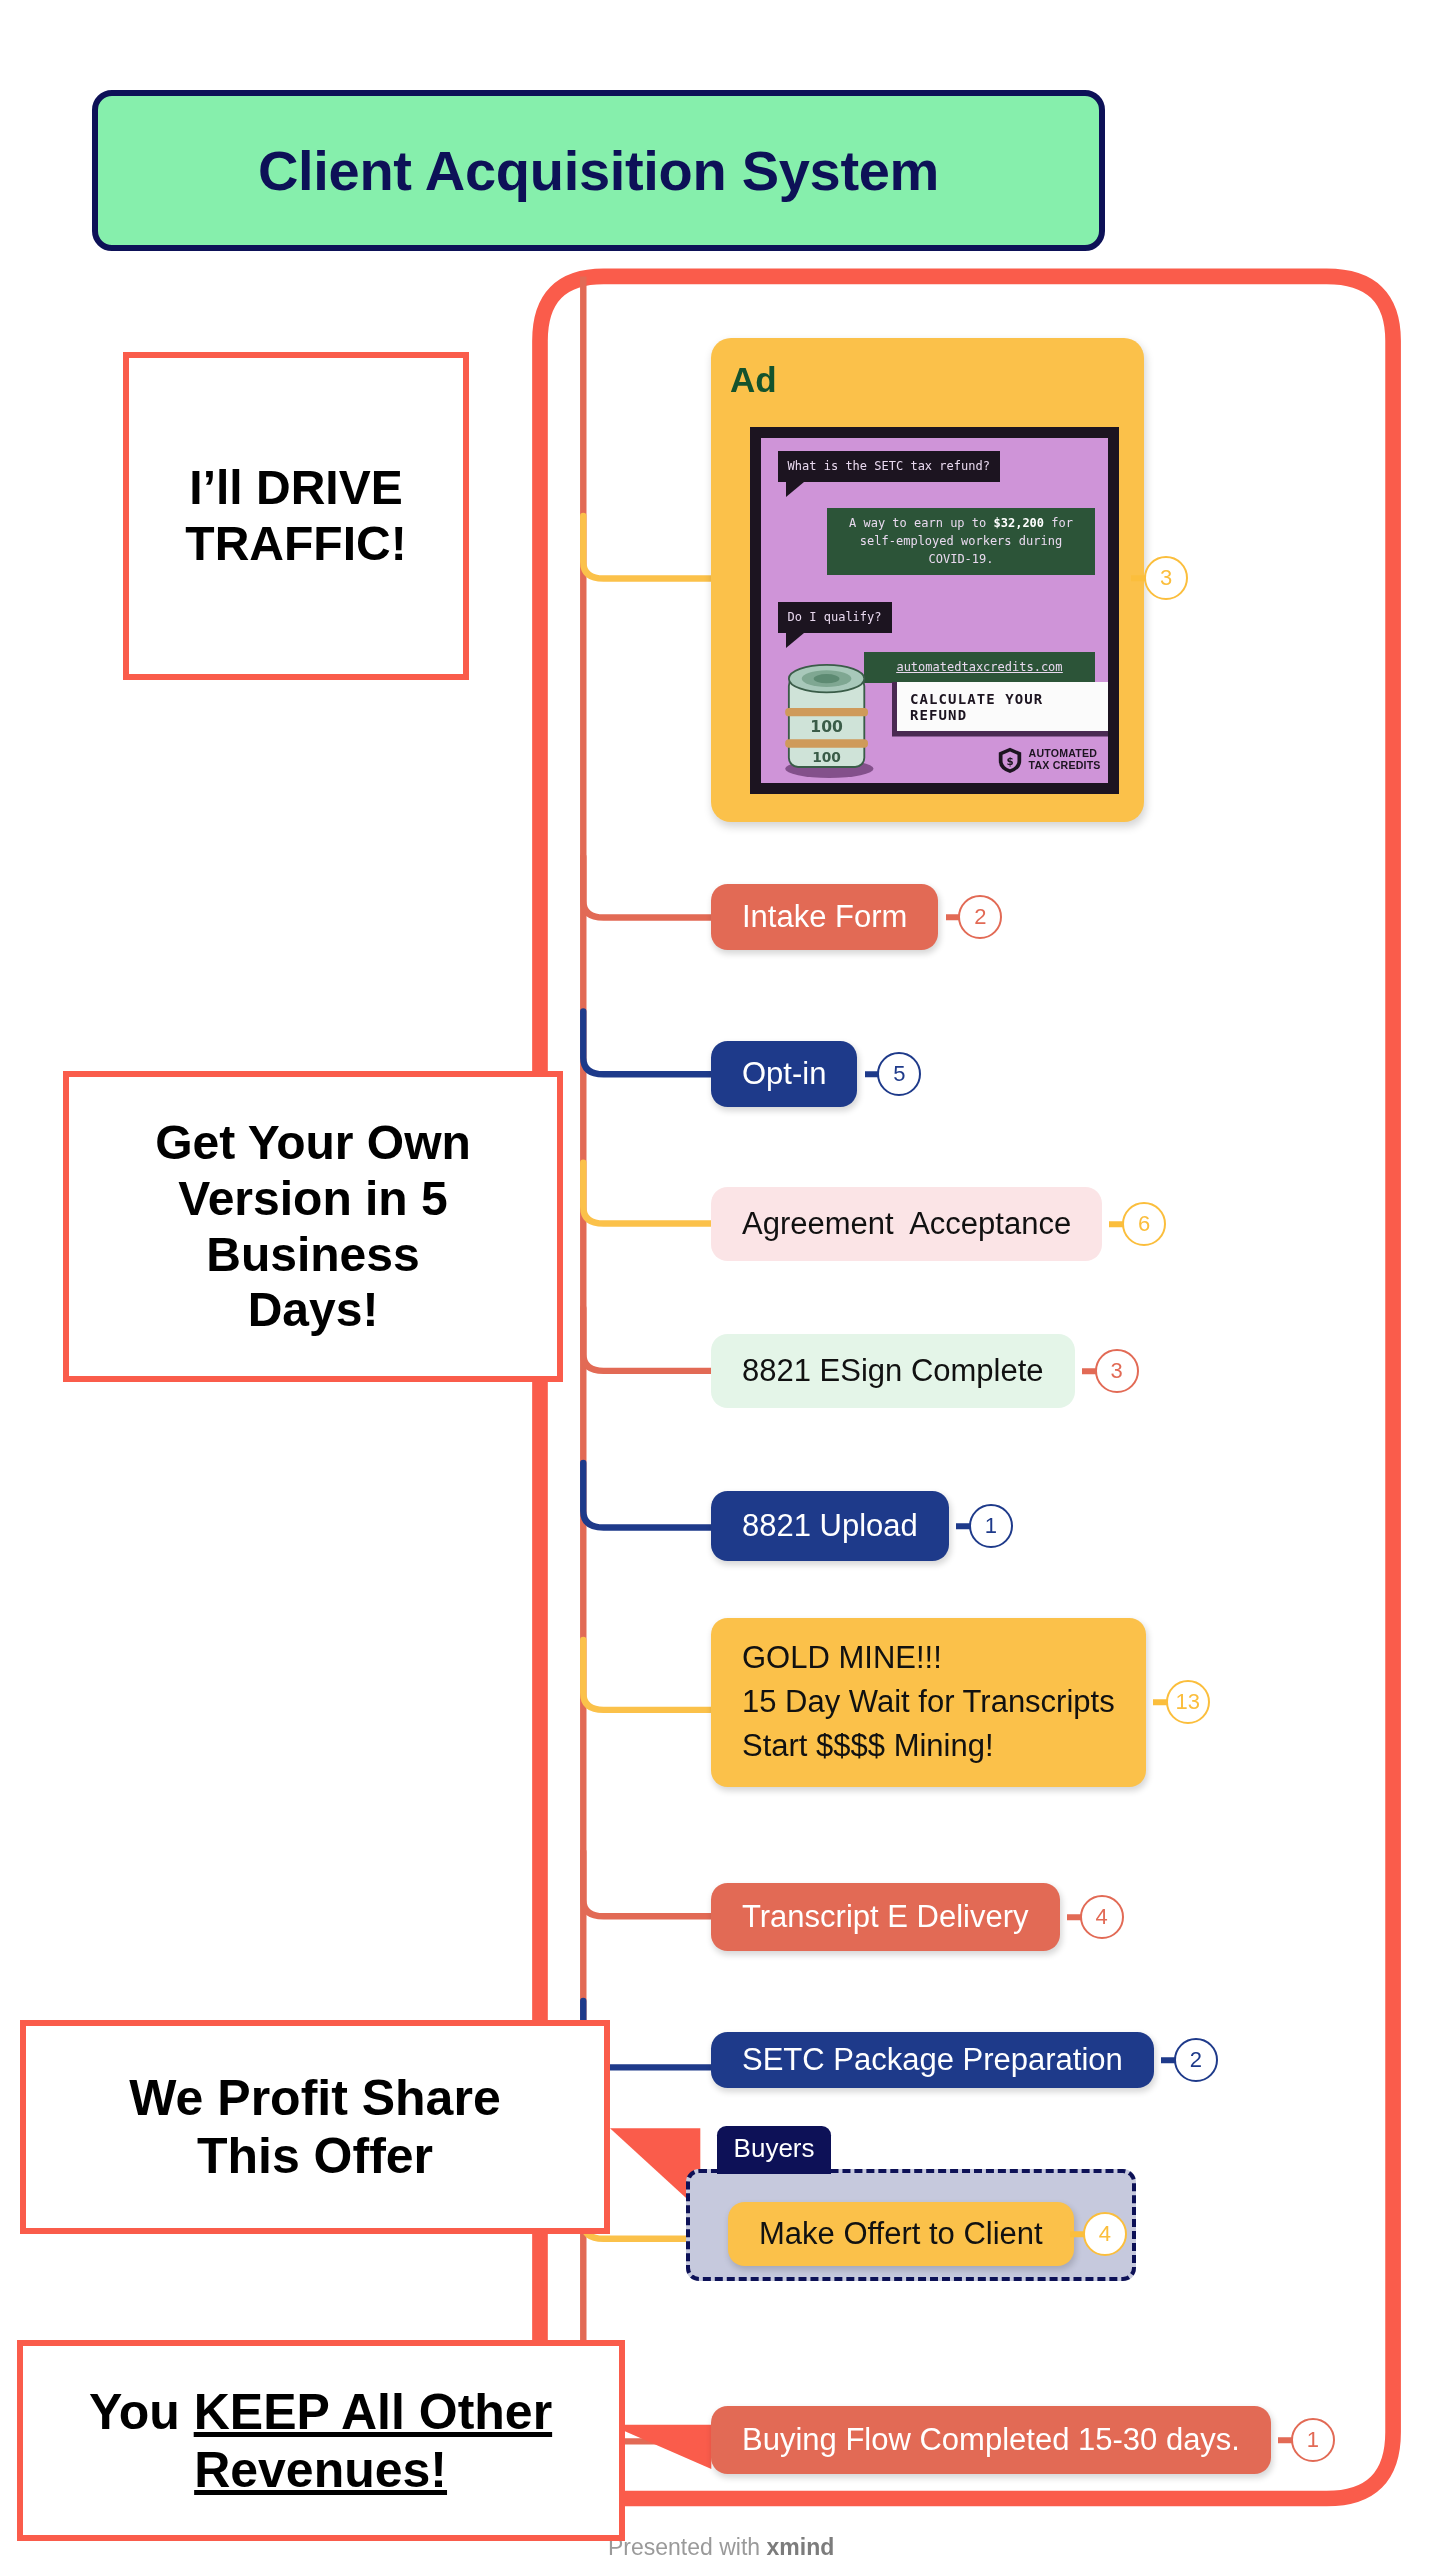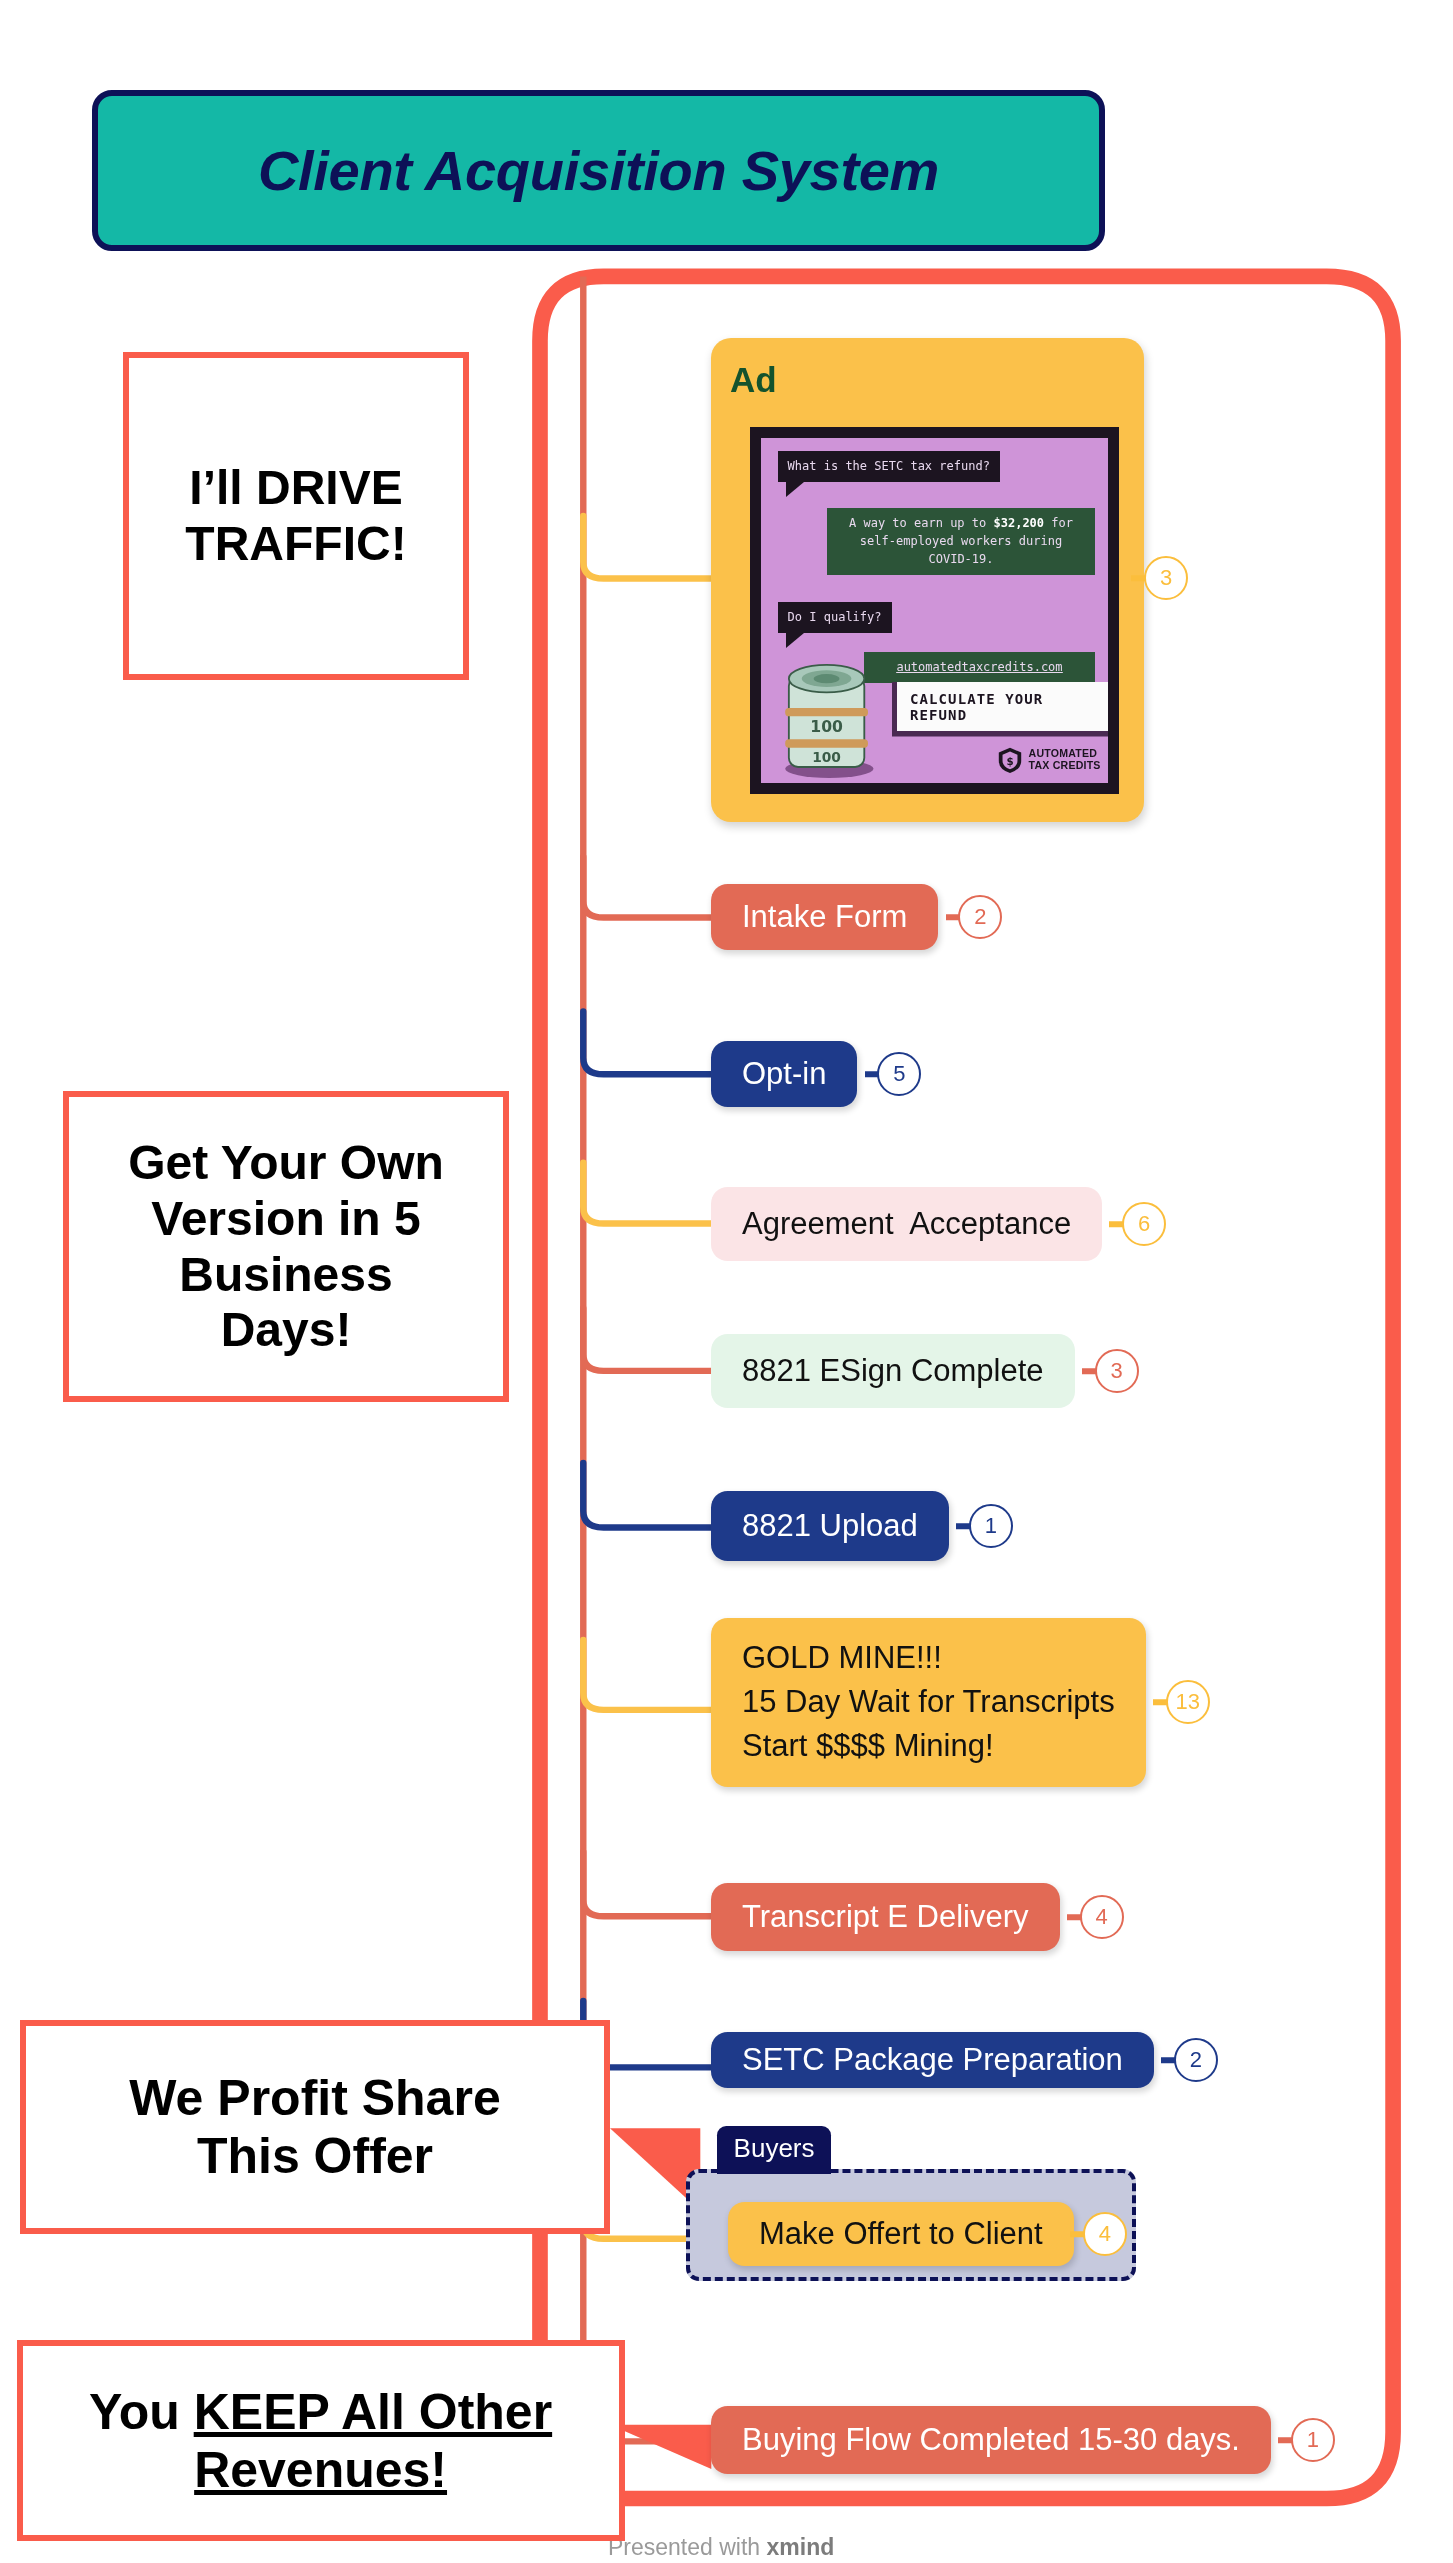--- a/index.html
+++ b/index.html
@@ -15,24 +15,23 @@
   #wires { position: absolute; inset: 0; width: 1454px; height: 2563px; pointer-events: none; }
   .node { position: absolute; display: flex; align-items: center; }
 
   
   #central-title {
     position: absolute;
     left: 92px; top: 90px;
     width: 1013px; height: 161px;
     border: 6.4px solid #0d1157;
     border-radius: 20px;
-    background: #14b8a6;
+    background: #86efac;
     display: flex; align-items: center; justify-content: center;
     z-index: 6;
-    font-style: italic;
   }
   #central-title .t {
     color: #0d1157;
     font-size: 56px;
     font-weight: bold;
     letter-spacing: -0.3px;
     white-space: nowrap;
   }
 
   
@@ -326,21 +325,21 @@
     <span class="badge c-coral">1</span>
   </div>
 
   <div class="shout" style="left:123px; top:352px; width:346px; height:328px;">
     <div class="s" style="font-size:48px;">
       <div>I’ll DRIVE</div>
       <div>TRAFFIC!</div>
     </div>
   </div>
 
-  <div class="shout" style="left:63px; top:1071px; width:446px; height:311px;margin-top:20px;">
+  <div class="shout" style="left:63px; top:1071px; width:500px; height:311px;">
     <div class="s" style="font-size:48px;">
       <div>Get Your Own</div>
       <div>Version in 5</div>
       <div>Business</div>
       <div>Days!</div>
     </div>
   </div>
 
   <div class="shout" style="left:20px; top:2020px; width:590px; height:214px;">
     <div class="s" style="font-size:50px;">

